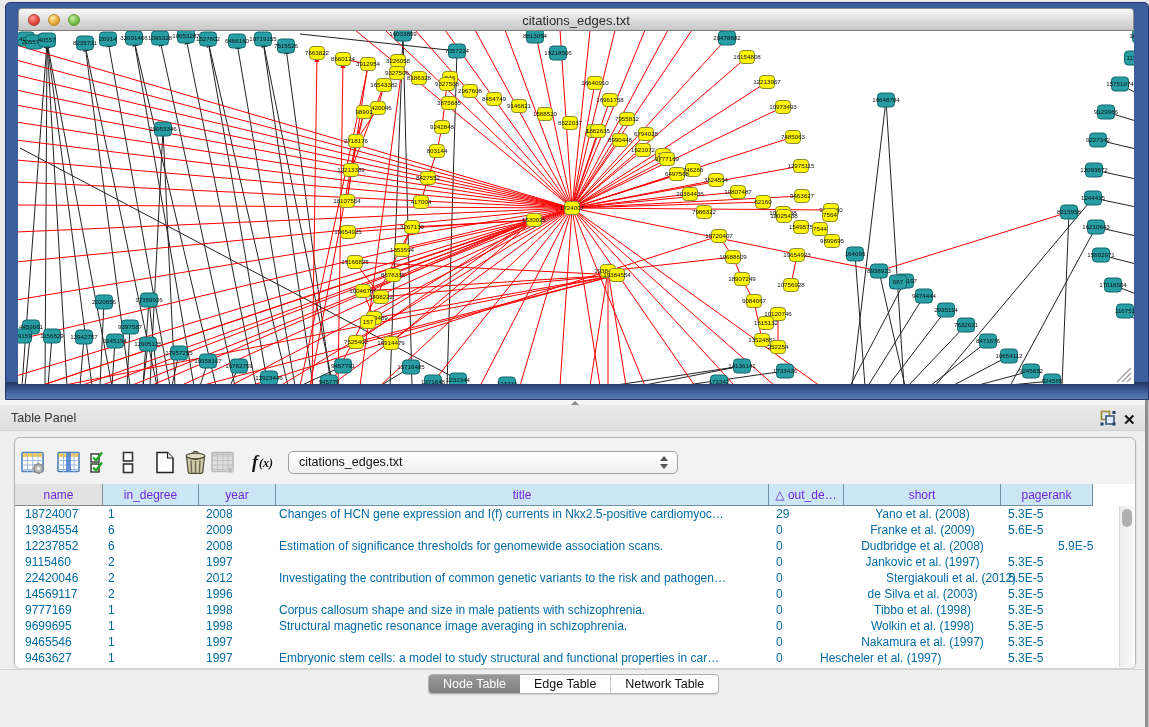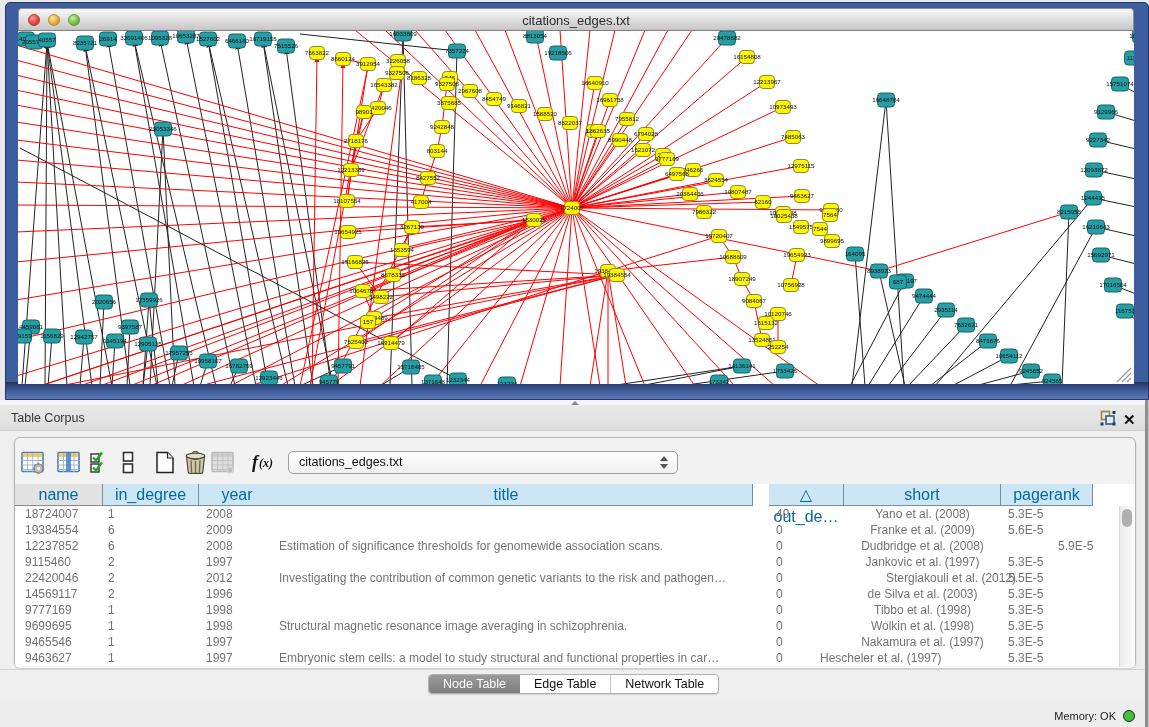--- a/index.html
+++ b/index.html
@@ -26,24 +26,24 @@
 
 #tcont{position:absolute;left:14px;top:37px;width:1122px;height:231px;background:#f2f2f2;border:1px solid #b5b5b5;border-radius:6px;box-shadow:0 1px 2px rgba(0,0,0,.15)}
 #toolbar{position:absolute;left:0;top:0;width:100%;height:45px}
 #toolbar svg{position:absolute;top:13px}
 #combo{position:absolute;left:273px;top:13px;width:390px;height:23px;background:linear-gradient(#fff,#f0f0f0);border:1px solid #9f9f9f;border-radius:5px;font-size:12.5px;color:#111;line-height:21px;padding-left:10px}
 #combo .arr{position:absolute;right:9px;top:0;width:10px;height:21px}
 #combo .arr:before{content:"";position:absolute;left:2px;top:4px;border-left:4px solid transparent;border-right:4px solid transparent;border-bottom:5px solid #555}
 #combo .arr:after{content:"";position:absolute;left:2px;top:12px;border-left:4px solid transparent;border-right:4px solid transparent;border-top:5px solid #555}
 
 #tbl{position:absolute;left:0;top:46px;width:1120px;height:184px;background:#fff;overflow:hidden;border-radius:0 0 5px 5px}
-.hrow{position:absolute;left:0;top:0;height:32px;width:1120px;font-size:16px;color:#0369a1}
+.hrow{position:absolute;left:0;top:0;height:32px;width:1120px;font-size:12px;color:#6d28d9}
 .hc{position:absolute;top:0;height:22px;background:#cde6f6;border-right:1px solid #6f8fa4;border-bottom:1px solid #6f8fa4;text-align:center;line-height:22px}
 .hc.gray{background:#e2e2e2;border-right:1px solid #8a8a8a;border-bottom:1px solid #8a8a8a}
-.r{position:absolute;left:0;height:16px;width:1120px;font-size:12px;color:#737373;white-space:nowrap}
+.r{position:absolute;left:0;height:16px;width:1120px;font-size:12px;color:#0369a1;white-space:nowrap}
 .c{position:absolute;top:0;height:16px;line-height:16px;overflow:hidden}
 
 #sbar{position:absolute;left:1104px;top:68px;width:15px;height:161px;background:linear-gradient(90deg,#ececec,#fafafa);border-left:1px solid #d8d8d8}
 #sbar .th{position:absolute;left:2px;top:3px;width:10px;height:18px;background:#b0b0b0;border-radius:5px}
 
 #tabs{position:absolute;left:428px;top:274px;height:20px;border:1px solid #b0b0b0;border-radius:4px;background:#fff;box-shadow:0 1px 1px rgba(0,0,0,.12);font-size:12.5px;display:flex}
 #tabs .seg{height:18px;line-height:18px;padding:0 14px;color:#111}
 #tabs .seg.on{background:linear-gradient(#9a9a9a,#7f7f7f);color:#fff;border-radius:3px 0 0 3px}
 #tabs .sep{width:1px;background:#c9c9c9;height:18px}
 #pline{position:absolute;left:0;top:269px;width:1149px;height:1px;background:#d4d4d4}
@@ -561,21 +561,21 @@
       </g>
       <g stroke="#9a9a9a" stroke-width="1.3">
         <line x1="1117" y1="382" x2="1131" y2="368"></line>
         <line x1="1122" y1="382" x2="1131" y2="373"></line>
         <line x1="1127" y1="382" x2="1131" y2="378"></line>
       </g>
     </svg>
   <div id="panel">
     <div id="splitbar"></div>
     <div id="ptitle">
-      <div class="txt">Table Corpus</div>
+      <div class="txt">Table Panel</div>
       <svg style="left:1100px;top:5px" width="16" height="16" viewBox="0 0 16 16">
         <rect x="1.5" y="1.5" width="8" height="8" fill="#dfeafc" stroke="#9c8c33" stroke-width="1.7"></rect>
         <rect x="6" y="6" width="8" height="8" fill="#dfeafc" stroke="#47617f" stroke-width="1.7"></rect>
         <rect x="12.5" y="1" width="3" height="3" fill="#1c3f66"></rect>
         <rect x="0.5" y="12.5" width="3" height="3" fill="#1c3f66"></rect>
         <rect x="12.5" y="12.5" width="3" height="3" fill="#1c3f66"></rect>
       </svg>
       <div id="pclose">✕</div>
     </div>
     <div id="tcont">
@@ -640,30 +640,31 @@
             <text x="1" y="17" font-family="Liberation Serif,serif" font-style="italic" font-weight="bold" font-size="18" fill="#111">f</text>
             <text x="8" y="16" font-family="Liberation Serif,serif" font-style="italic" font-weight="bold" font-size="12" fill="#111">(x)</text>
           </svg>
         <div id="combo">citations_edges.txt<div class="arr"></div></div>
       </div>
       <div id="tbl">
         <div class="hrow">
             <div class="hc gray" style="left:0px;width:88px">name</div>
             <div class="hc" style="left:88px;width:96px">in_degree</div>
             <div class="hc" style="left:184px;width:77px">year</div>
-            <div class="hc" style="left:245px;width:493px">title</div>
+            <div class="hc" style="left:261px;width:493px">title</div>
             <div class="hc" style="left:754px;width:75px">△ out_de…</div>
             <div class="hc" style="left:829px;width:157px">short</div>
             <div class="hc" style="left:986px;width:92px">pagerank</div>
           </div>
           <div class="r" style="top:22px">
             <div class="c" style="left:10px;width:80px">18724007</div>
             <div class="c" style="left:93px;width:85px">1</div>
             <div class="c" style="left:191px;width:68px">2008</div>
-            <div class="c" style="left:761px;width:66px">49</div>
+            <div class="c" style="left:264px;width:489px">Changes of HCN gene expression and I(f) currents in Nkx2.5-positive cardiomyoc…</div>
+            <div class="c" style="left:761px;width:66px">29</div>
             <div class="c" style="left:829px;width:157px;text-align:center">Yano et al. (2008)</div>
             <div class="c" style="left:993px;width:84px">5.3E-5</div>
           </div>
           <div class="r" style="top:38px">
             <div class="c" style="left:10px;width:80px">19384554</div>
             <div class="c" style="left:93px;width:85px">6</div>
             <div class="c" style="left:191px;width:68px">2009</div>
             <div class="c" style="left:761px;width:66px">0</div>
             <div class="c" style="left:829px;width:157px;text-align:center">Franke et al. (2009)</div>
             <div class="c" style="left:993px;width:84px">5.6E-5</div>
@@ -699,20 +700,21 @@
             <div class="c" style="left:93px;width:85px">2</div>
             <div class="c" style="left:191px;width:68px">1996</div>
             <div class="c" style="left:761px;width:66px">0</div>
             <div class="c" style="left:829px;width:157px;text-align:center">de Silva et al. (2003)</div>
             <div class="c" style="left:993px;width:84px">5.3E-5</div>
           </div>
           <div class="r" style="top:118px">
             <div class="c" style="left:10px;width:80px">9777169</div>
             <div class="c" style="left:93px;width:85px">1</div>
             <div class="c" style="left:191px;width:68px">1998</div>
+            <div class="c" style="left:264px;width:489px">Corpus callosum shape and size in male patients with schizophrenia.</div>
             <div class="c" style="left:761px;width:66px">0</div>
             <div class="c" style="left:829px;width:157px;text-align:center">Tibbo et al. (1998)</div>
             <div class="c" style="left:993px;width:84px">5.3E-5</div>
           </div>
           <div class="r" style="top:134px">
             <div class="c" style="left:10px;width:80px">9699695</div>
             <div class="c" style="left:93px;width:85px">1</div>
             <div class="c" style="left:191px;width:68px">1998</div>
             <div class="c" style="left:264px;width:489px">Structural magnetic resonance image averaging in schizophrenia.</div>
             <div class="c" style="left:761px;width:66px">0</div>
@@ -741,19 +743,15 @@
           <div class="th"></div>
         </div>
     </div>
     <div id="pline"></div>
     <div id="tabs">
       <div class="seg on">Node Table</div>
       <div class="seg">Edge Table</div>
       <div class="sep"></div>
       <div class="seg">Network Table</div>
     </div>
-    <div id="status">
-      <div id="mem">Memory: OK</div>
-      <div id="memdot"></div>
-    </div>
   </div>
   <div id="redge"></div>
 </div>
 
 </body></html>

